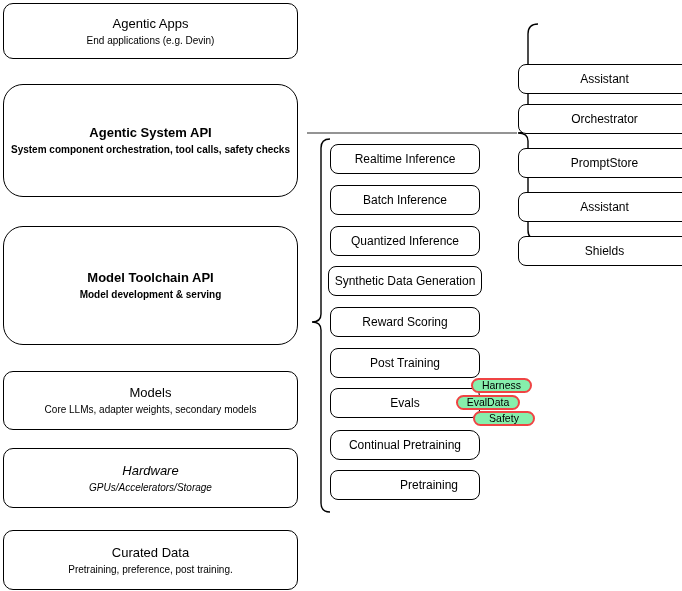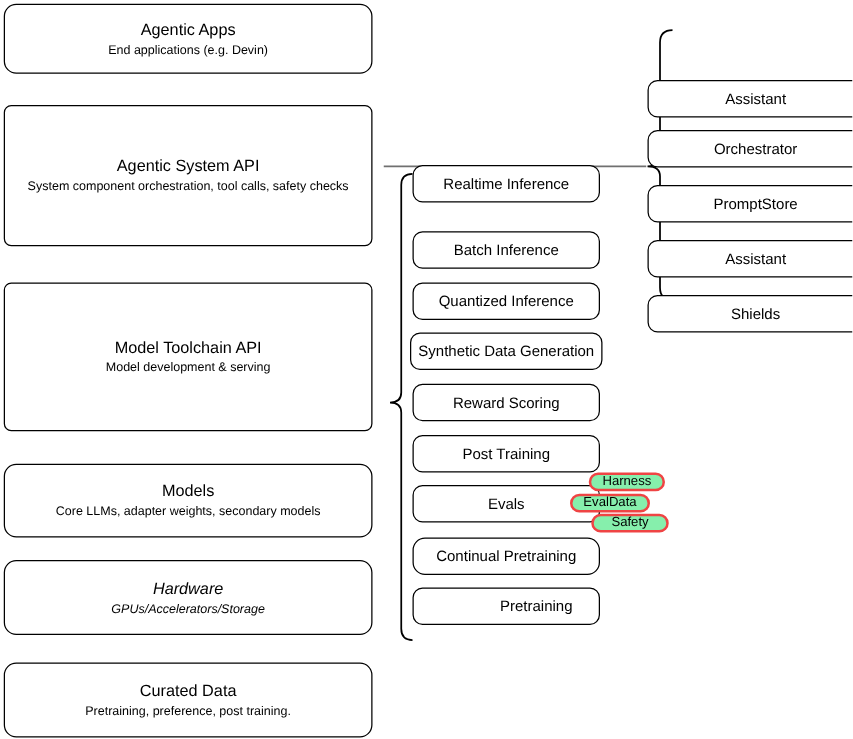--- a/index.html
+++ b/index.html
@@ -34,21 +34,21 @@
     align-items: center;
     justify-content: center;
     text-align: center;
   }
   .lbox {
     left: 3px;
     width: 295px;
     gap: 4px;
   }
   .r10 { border-radius: 10px; }
-  .r26 { border-radius: 6px; }
+  .r26 { border-radius: 20px; font-weight: bold; }
   .ltitle {
     font-size: 13px;
     line-height: 15px;
     white-space: nowrap;
   }
   .lsub {
     font-size: 10px;
     line-height: 12px;
     white-space: nowrap;
   }
@@ -124,21 +124,21 @@
   <div class="node lbox r10" style="top:448px;height:60px;font-style:italic;">
     <div class="ltitle">Hardware</div>
     <div class="lsub">GPUs/Accelerators/Storage</div>
   </div>
 
   <div class="node lbox r10" style="top:530px;height:60px;">
     <div class="ltitle">Curated Data</div>
     <div class="lsub">Pretraining, preference, post training.</div>
   </div>
 
-  <div class="node mbox" style="top:132px;text-align:center;">Realtime Inference</div>
+  <div class="node mbox" style="top:144px;text-align:center;">Realtime Inference</div>
   <div class="node mbox" style="top:185px;">Batch Inference</div>
   <div class="node mbox" style="top:226px;">Quantized Inference</div>
   <div class="node mbox wide" style="top:266px;">Synthetic Data Generation</div>
   <div class="node mbox" style="top:307px;">Reward Scoring</div>
   <div class="node mbox" style="top:348px;">Post Training</div>
   <div class="node mbox" style="top:388px;">Evals</div>
   <div class="node mbox" style="top:430px;border-radius:10px;">Continual Pretraining</div>
   <div class="node mbox" style="top:470px;padding-left:48px;">Pretraining</div>
 
   <div class="pill" style="left:471px;top:378px;width:61px;">Harness</div>

